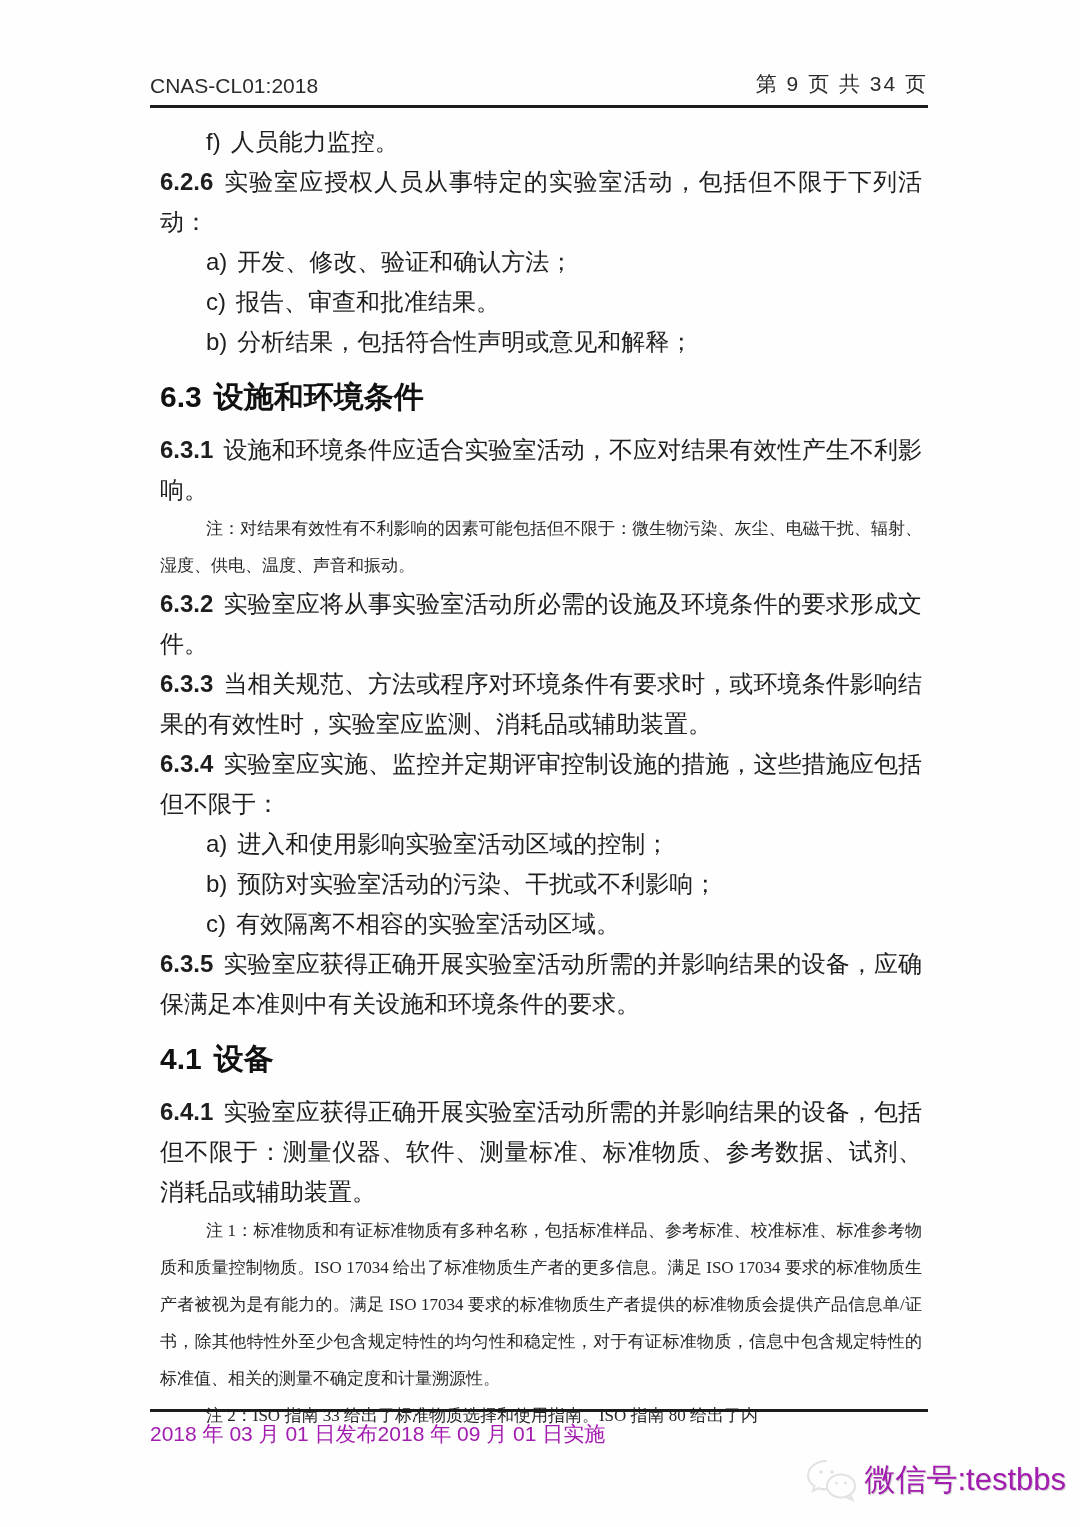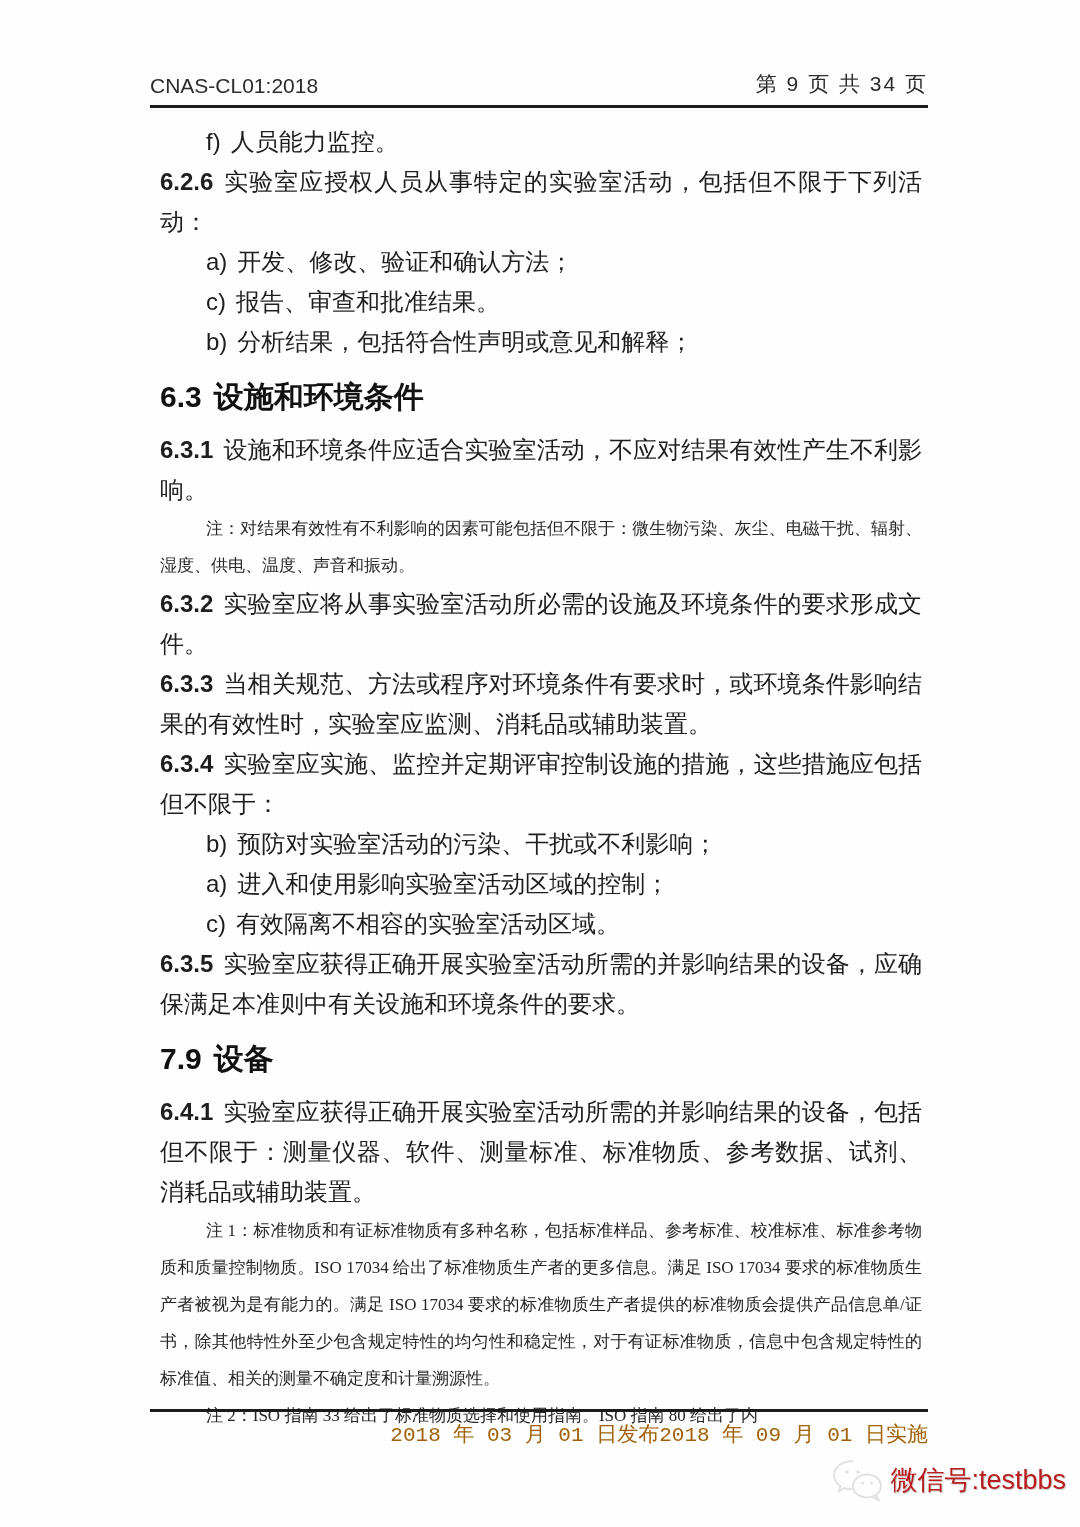--- a/index.html
+++ b/index.html
@@ -68,35 +68,35 @@
     text-align:left;
   }
   h2.sechead .num{padding-right:12px;}
   
   .ftr{
     position:absolute;
     top:1409px; left:150px; right:152px;
     border-top:3px solid #1c1c1c;
     padding-top:8px;
     display:flex;
-    justify-content:flex-end;
-    font-family:Liberation Mono, monospace;
+    justify-content:flex-start;
+    font-family:Liberation Sans, sans-serif;
     font-size:21px;
-    color:#a16207;
+    color:#a21caf;
   }
   
   .wm{
     position:absolute;
     right:14px; top:1458px;
     display:flex;
     align-items:center;
     gap:6px;
     font-family:"Liberation Sans","DejaVu Sans",sans-serif;
-    font-size:27px;
-    color:#b91c1c;
+    font-size:31px;
+    color:#a21caf;
     text-shadow:1px 1px 0 #cfcfcf, -1px -1px 0 #ffffff;
     user-select:none;
   }
   .wm svg{display:block;}
 </style>
 </head>
 <body>
 
 <div class="page">
 
@@ -110,25 +110,25 @@
       <p class="clause"><span class="num">6.2.6</span><span>实验室应授权人员从事特定的实验室活动，包括但不限于下列活动：</span></p>
       <p class="li"><span class="label">a)</span><span>开发、修改、验证和确认方法；</span></p>
       <p class="li"><span class="label">c)</span><span>报告、审查和批准结果。</span></p>
       <p class="li"><span class="label">b)</span><span>分析结果，包括符合性声明或意见和解释；</span></p>
       <h2 class="sechead"><span class="num">6.3</span><span>设施和环境条件</span></h2>
       <p class="clause"><span class="num">6.3.1</span><span>设施和环境条件应适合实验室活动，不应对结果有效性产生不利影响。</span></p>
       <p class="note">注：对结果有效性有不利影响的因素可能包括但不限于：微生物污染、灰尘、电磁干扰、辐射、湿度、供电、温度、声音和振动。</p>
       <p class="clause"><span class="num">6.3.2</span><span>实验室应将从事实验室活动所必需的设施及环境条件的要求形成文件。</span></p>
       <p class="clause"><span class="num">6.3.3</span><span>当相关规范、方法或程序对环境条件有要求时，或环境条件影响结果的有效性时，实验室应监测、消耗品或辅助装置。</span></p>
       <p class="clause"><span class="num">6.3.4</span><span>实验室应实施、监控并定期评审控制设施的措施，这些措施应包括但不限于：</span></p>
+      <p class="li"><span class="label">a)</span><span>进入和使用影响实验室活动区域的控制；</span></p>
       <p class="li"><span class="label">b)</span><span>预防对实验室活动的污染、干扰或不利影响；</span></p>
-      <p class="li"><span class="label">a)</span><span>进入和使用影响实验室活动区域的控制；</span></p>
       <p class="li"><span class="label">c)</span><span>有效隔离不相容的实验室活动区域。</span></p>
       <p class="clause"><span class="num">6.3.5</span><span>实验室应获得正确开展实验室活动所需的并影响结果的设备，应确保满足本准则中有关设施和环境条件的要求。</span></p>
-      <h2 class="sechead"><span class="num">7.9</span><span>设备</span></h2>
+      <h2 class="sechead"><span class="num">4.1</span><span>设备</span></h2>
       <p class="clause"><span class="num">6.4.1</span><span>实验室应获得正确开展实验室活动所需的并影响结果的设备，包括但不限于：测量仪器、软件、测量标准、标准物质、参考数据、试剂、消耗品或辅助装置。</span></p>
       <p class="note">注 1：标准物质和有证标准物质有多种名称，包括标准样品、参考标准、校准标准、标准参考物质和质量控制物质。ISO 17034 给出了标准物质生产者的更多信息。满足 ISO 17034 要求的标准物质生产者被视为是有能力的。满足 ISO 17034 要求的标准物质生产者提供的标准物质会提供产品信息单/证书，除其他特性外至少包含规定特性的均匀性和稳定性，对于有证标准物质，信息中包含规定特性的标准值、相关的测量不确定度和计量溯源性。</p>
       <p class="note">注 2：ISO 指南 33 给出了标准物质选择和使用指南。ISO 指南 80 给出了内</p>
     </main>
 
   <footer class="ftr">
     <span>2018 年 03 月 01 日发布</span>
     <span>2018 年 09 月 01 日实施</span>
   </footer>
 

